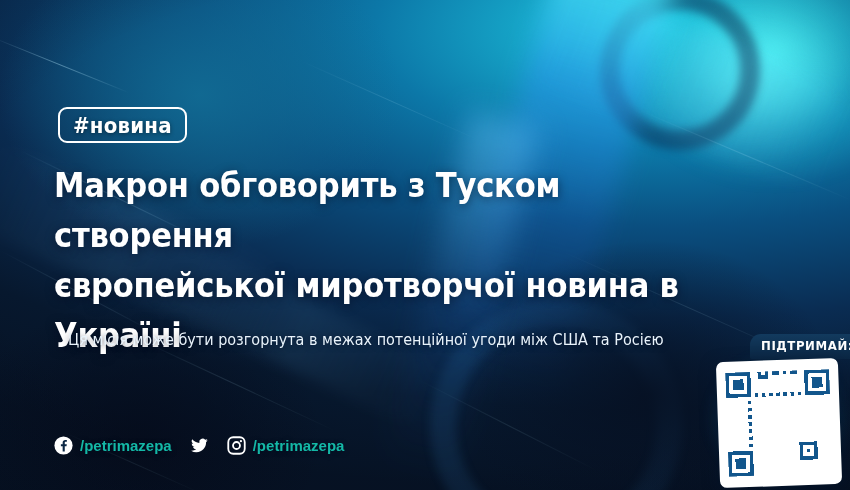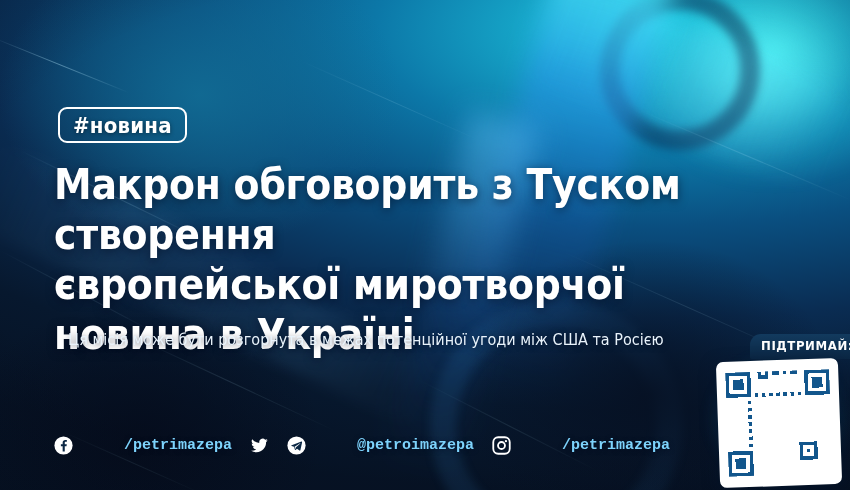--- a/index.html
+++ b/index.html
@@ -93,46 +93,45 @@
     font-family:"Liberation Sans Narrow","DejaVu Sans Condensed","Liberation Sans", sans-serif;
     letter-spacing:.2px;
     text-shadow:0 1px 4px rgba(0,0,0,.45);
     white-space:nowrap;
   }
 
   .headline{
     position:absolute;left:54px;top:160px;width:640px;
     margin:0;color:#ffffff;
     font-family:"Liberation Sans Narrow","DejaVu Sans Condensed","Liberation Sans", sans-serif;
-    font-size:42px;line-height:50px;font-weight:700;
+    font-size:34px;line-height:50px;font-weight:700;
     letter-spacing:-.2px;
     text-shadow:0 2px 10px rgba(0,10,30,.55);
   }
   .headline .ln{display:block;}
 
   .subtitle{
     position:absolute;left:56px;top:318px;width:620px;
     margin:12px;color:#e9f3fb;
     font-family:"Liberation Sans Narrow","DejaVu Sans Condensed","Liberation Sans", sans-serif;
     font-size:16px;line-height:20px;font-weight:400;
     text-shadow:0 1px 6px rgba(0,10,30,.6);
   }
 
   
   .socials{
     position:absolute;left:54px;top:436px;
     display:flex;align-items:center;gap:18px;
   }
   .social{display:flex;align-items:center;gap:7px;}
   .social .handle{
-    color:#7dd3fc;font-size:15px;font-weight:700;
-    font-family:Liberation Mono, monospace;
+    color:#14b8a6;font-size:15px;font-weight:700;
+    font-family:Liberation Sans, sans-serif;
     text-shadow:0 1px 5px rgba(0,10,30,.6);
     white-space:nowrap;
-    margin-left:44px;
   }
   .ico{width:19px;height:19px;display:block;flex:none;}
 
   
   .support{
     position:absolute;left:706px;top:330px;width:144px;height:160px;
   }
   .support-glow{
     position:absolute;left:-16px;top:6px;width:176px;height:166px;
     background:radial-gradient(closest-side, rgba(90,225,250,.55), rgba(40,170,220,.18) 55%, rgba(20,90,150,0) 80%);
@@ -208,27 +207,20 @@
         </svg>
         <span class="handle">/petrimazepa</span>
       </div>
 
       <div class="social">
         <svg class="ico" viewBox="0 0 24 24">
           <path fill="#ffffff" d="M22.5 5.4c-.78.35-1.62.58-2.5.69.9-.54 1.59-1.39 1.91-2.4-.84.5-1.77.86-2.76 1.06a4.33 4.33 0 0 0-7.38 3.95A12.3 12.3 0 0 1 2.84 4.18a4.33 4.33 0 0 0 1.34 5.78 4.3 4.3 0 0 1-1.96-.54v.05a4.33 4.33 0 0 0 3.47 4.25 4.35 4.35 0 0 1-1.95.08 4.34 4.34 0 0 0 4.04 3.01 8.69 8.69 0 0 1-5.38 1.85c-.35 0-.7-.02-1.04-.06a12.26 12.26 0 0 0 6.64 1.95c7.97 0 12.33-6.6 12.33-12.33 0-.19 0-.37-.01-.56a8.8 8.8 0 0 0 2.14-2.26z"></path>
         </svg>
       </div>
 
-      <div class="social">
-        <svg class="ico" viewBox="0 0 24 24">
-          <circle cx="12" cy="12" r="11.5" fill="#ffffff"></circle>
-          <path fill="#0b2744" d="M18.2 7.05 5.9 11.8c-.7.28-.69.67-.12.85l3.08.96 1.19 3.64c.14.39.07.54.48.54.32 0 .46-.14.63-.31l1.51-1.47 3.15 2.33c.58.32.99.15 1.14-.54l2.06-9.7c.21-.84-.32-1.23-.82-1.05zM9.6 13.53l6.83-4.3c.34-.21.65-.1.4.13l-5.85 5.28-.23 2.42z"></path>
-        </svg>
-        <span class="handle">@petroimazepa</span>
-      </div>
 
       <div class="social">
         <svg class="ico" viewBox="0 0 24 24">
           <rect x="1.6" y="1.6" width="20.8" height="20.8" rx="6.2" fill="none" stroke="#ffffff" stroke-width="2.3"></rect>
           <circle cx="12" cy="12" r="4.4" fill="none" stroke="#ffffff" stroke-width="2.3"></circle>
           <circle cx="17.6" cy="6.4" r="1.5" fill="#ffffff"></circle>
         </svg>
         <span class="handle">/petrimazepa</span>
       </div>
 

